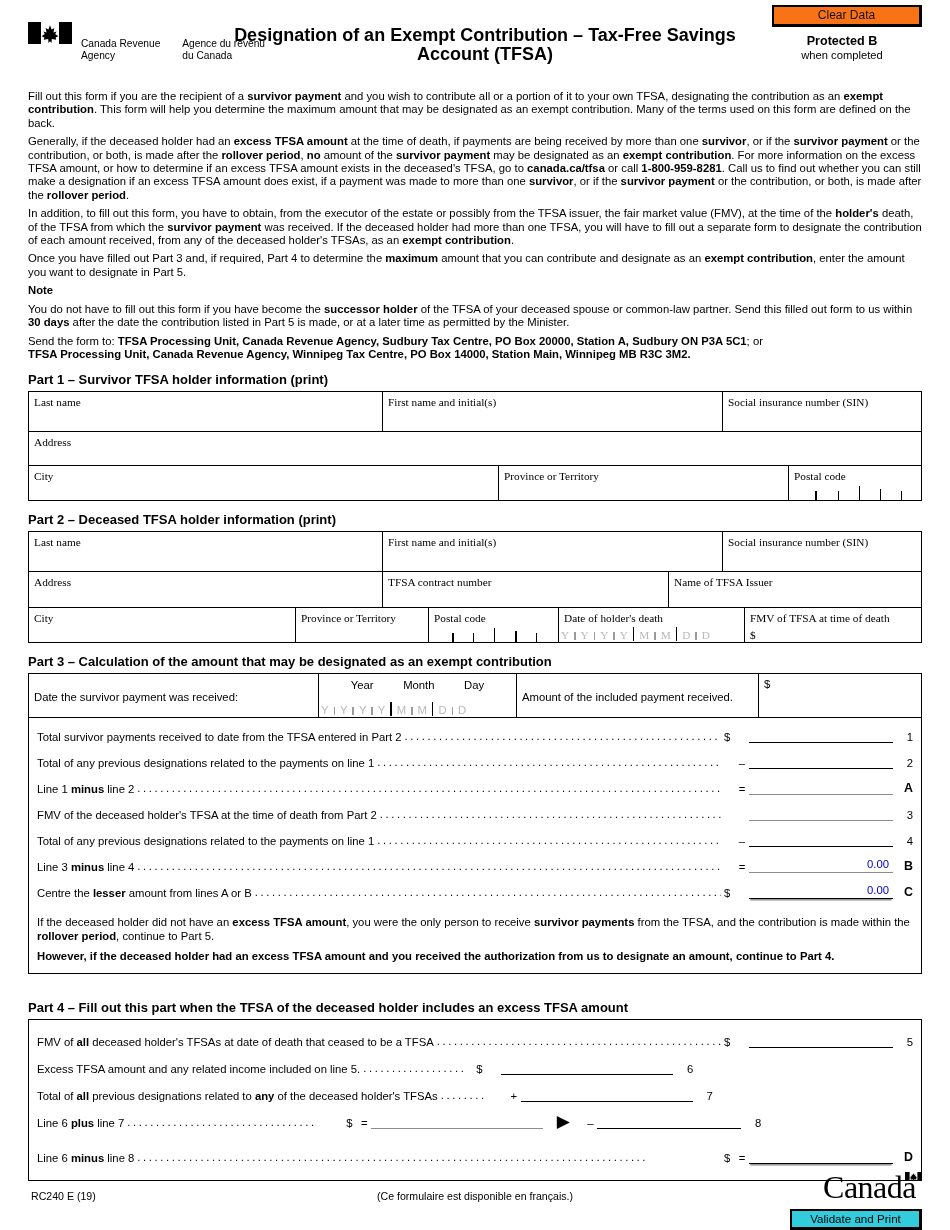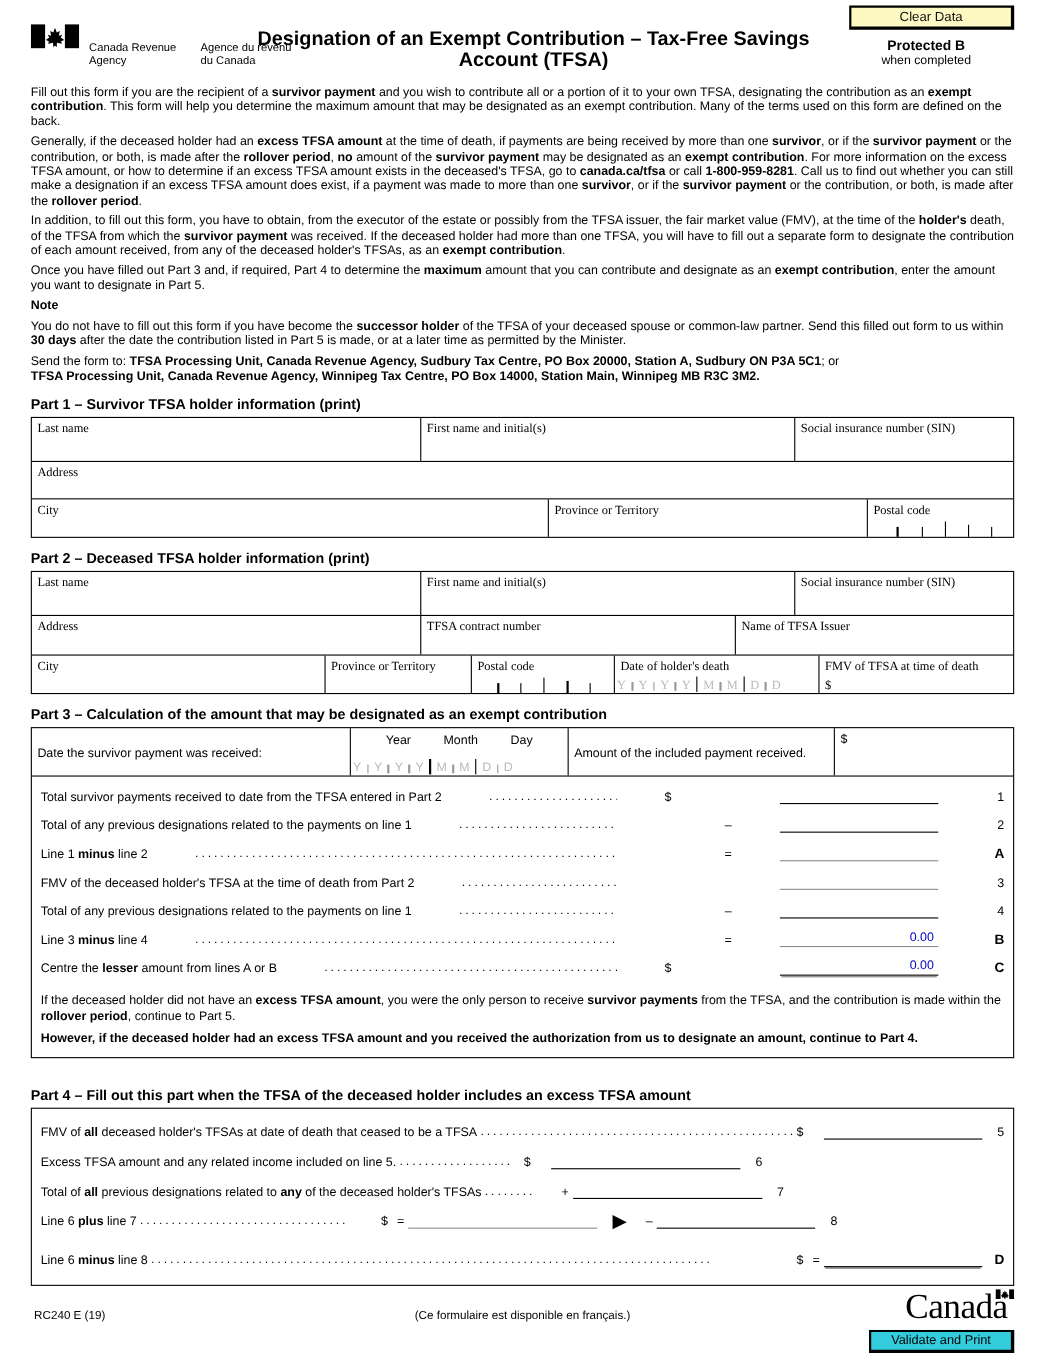--- a/index.html
+++ b/index.html
@@ -27,29 +27,29 @@
   }
   .cra-text-fr { margin-left: 22px; }
 
   .form-title {
     position: absolute; left: 170px; right: 150px; top: 26px;
     text-align: center; font-weight: bold; font-size: 18px; line-height: 19px;
   }
   .protected-wrap { position: absolute; right: 0; top: 0; text-align: center; width: 160px; }
   .clear-data-btn {
     display: block; width: 150px; margin: 5px 0 0 10px;
-    background: #fef9c3; border: 2px solid #000; border-right-width: 3px; border-bottom-width: 3px;
+    background: #f97316; border: 2px solid #000; border-right-width: 3px; border-bottom-width: 3px;
     font-size: 12px; color: #111; padding: 1px 0 2px; 
     font-family: "Liberation Sans", sans-serif; cursor: pointer;
   }
   .protected-b { font-weight: bold; font-size: 12.6px; margin-top: 7px; }
   .when-completed { font-size: 11.2px; margin-top: 1px; }
 
   
-  .intro { margin-top: 6px; line-height: 13.4px; font-size: 11.3px; }
+  .intro { margin-top: 18px; line-height: 13.4px; font-size: 11.3px; }
   .intro p { margin: 0 0 5px 0; }
   .intro p.tight { margin-bottom: 0; }
   .note-head { font-weight: bold; margin: 3px 0 0 0; }
   b, strong { font-weight: bold; }
   .send-to { margin-top: 5px; }
 
   
   h2.part {
     font-size: 13px; font-weight: bold; margin: 11px 0 4px 0; padding: 0;
   }
@@ -89,21 +89,21 @@
   }
   .amt.thin { border-bottom: 1.2px solid #8c8c8c; }
   .amt.dbl { border-bottom: 1.6px solid #000; box-shadow: 0 3px 0 -1.4px #9a9a9a; }
   .lineno { width: 20px; text-align: right; padding-left: 5px; font-size: 11.3px; flex: 0 0 auto;}
   .lineno.bold { font-weight: bold; font-size: 12.4px; }
 
   
   #part3-box { border: 1.4px solid #000; width: 894px; padding: 0; }
   .p3-daterow { display: flex; border-bottom: 1.4px solid #000; height: 44px; }
   .p3-calc { padding: 8px 8px 9px 8px; }
-  .p3-calc .calcline { margin-bottom: 9px; gap: 40px; }
+  .p3-calc .calcline { margin-bottom: 9px; }
   .p3-calc .calcline:last-child { margin-bottom: 2px; }
   .p3-note { padding: 6px 8px 9px 8px; line-height: 13.4px; border-top: none; }
   .p3-note p { margin: 0 0 7px 0; }
   .p3-note p:last-child { margin-bottom: 0; }
 
   
   #part4-box { border: 1.4px solid #000; width: 894px; padding: 11px 8px 14px 8px; }
   #part4-box .calcline { margin-bottom: 10px; }
   .arrow { flex: 0 0 auto; width: 40px; text-align: center; font-size: 17px; line-height: 14px; }
   .amt-mid { flex: 0 0 auto; width: 172px; text-align: right; padding-right: 4px;

